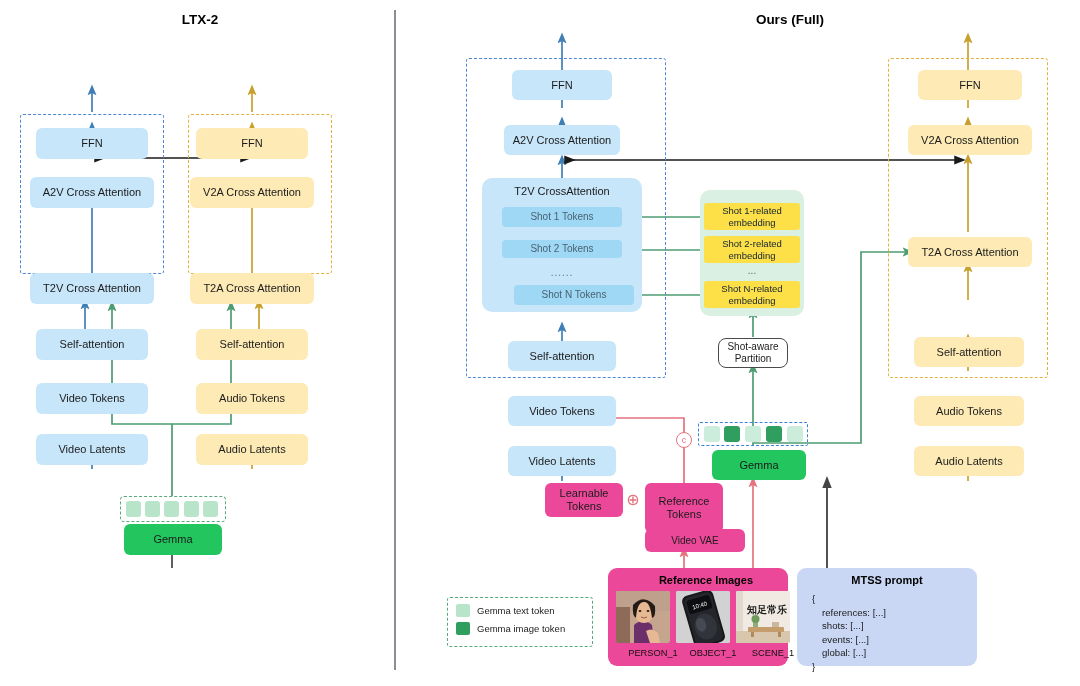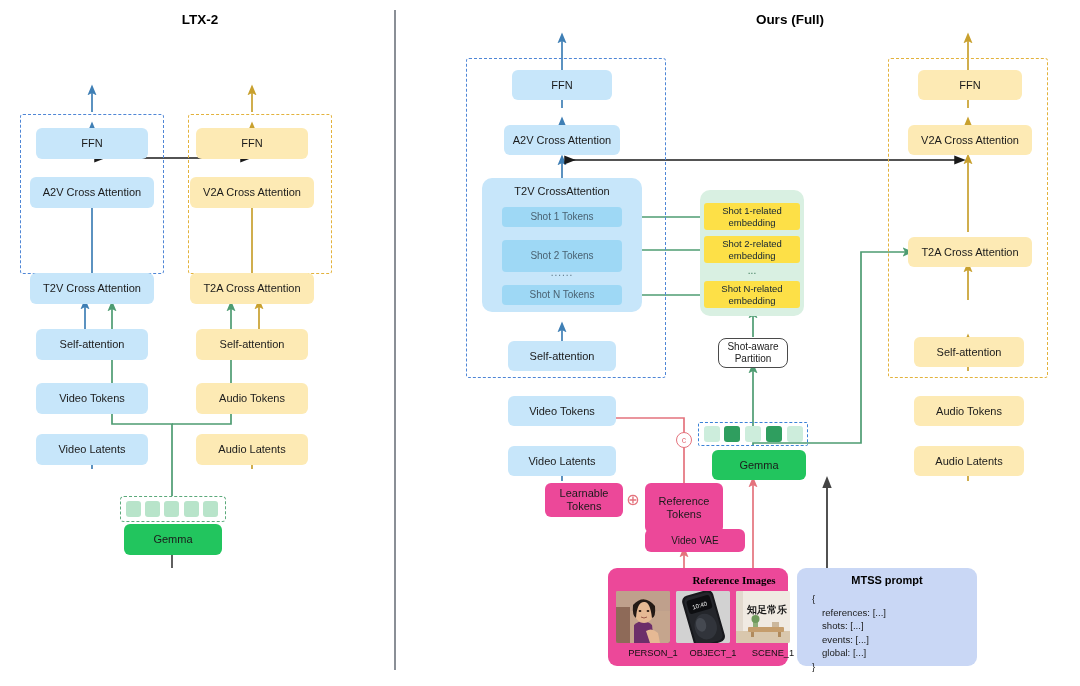--- a/index.html
+++ b/index.html
@@ -172,23 +172,23 @@
   <div class="dashed" style="left:466px;top:58px;width:200px;height:320px;"></div>
   <div class="dashedY" style="left:888px;top:58px;width:160px;height:320px;"></div>
 
   <div class="box blue" style="left:512px;top:70px;width:100px;height:30px;">FFN</div>
   <div class="box blue" style="left:504px;top:125px;width:116px;height:30px;">A2V Cross Attention</div>
 
   <div class="box bluebig" style="left:482px;top:178px;width:160px;height:134px;align-items:flex-start;padding-top:7px;">
     <span style="font-size:11px;">T2V CrossAttention</span>
   </div>
   <div class="box blue2" style="left:502px;top:207px;width:120px;height:20px;border-radius:4px;font-size:10px;">Shot 1 Tokens</div>
-  <div class="box blue2" style="left:502px;top:240px;width:120px;height:32px;border-radius:4px;font-size:10px;">Shot 2 Tokens</div>
+  <div class="box blue2" style="left:502px;top:240px;width:120px;height:18px;border-radius:4px;font-size:10px;">Shot 2 Tokens</div>
   <div class="box" style="left:502px;top:266px;width:120px;height:14px;color:#5a7585;font-size:10px;letter-spacing:1px;">......</div>
-  <div class="box blue2" style="left:502px;top:285px;width:120px;height:20px;border-radius:4px;font-size:10px;">Shot N Tokens</div>
+  <div class="box blue2" style="left:514px;top:285px;width:120px;height:20px;border-radius:4px;font-size:10px;">Shot N Tokens</div>
 
   <div class="box blue" style="left:508px;top:341px;width:108px;height:30px;">Self-attention</div>
   <div class="box blue" style="left:508px;top:396px;width:108px;height:30px;">Video Tokens</div>
   <div class="box blue" style="left:508px;top:446px;width:108px;height:30px;">Video Latents</div>
 
   <div class="box yellow" style="left:918px;top:70px;width:104px;height:30px;">FFN</div>
   <div class="box yellow" style="left:908px;top:125px;width:124px;height:30px;">V2A Cross Attention</div>
   <div class="box yellow" style="left:908px;top:237px;width:124px;height:30px;">T2A Cross Attention</div>
   <div class="box yellow" style="left:914px;top:337px;width:110px;height:30px;">Self-attention</div>
   <div class="box yellow" style="left:914px;top:396px;width:110px;height:30px;">Audio Tokens</div>
@@ -211,21 +211,21 @@
 
   <div class="box green" style="left:712px;top:450px;width:94px;height:30px;">Gemma</div>
 
   <div class="box pink" style="left:545px;top:483px;width:78px;height:34px;">Learnable Tokens</div>
   <div class="circ" style="left:624px;top:491px;width:18px;height:18px;color:#e4737d;font-size:16px;line-height:1;">⊕</div>
   <div class="box pink" style="left:645px;top:483px;width:78px;height:50px;">Reference Tokens</div>
   <div class="box pink" style="left:645px;top:529px;width:100px;height:23px;font-size:10px;">Video VAE</div>
   <div class="circ" style="left:676px;top:432px;width:16px;height:16px;border:1.2px solid #e4737d;background:#fff;color:#e4737d;">c</div>
 
   <div class="box pink" style="left:608px;top:568px;width:180px;height:98px;border-radius:9px;"></div>
-  <div class="hdr" style="left:636px;top:574px;width:196px;font-family:Liberation Serif, serif;">Reference Images</div>
+  <div class="hdr" style="left:608px;top:574px;width:196px;">Reference Images</div>
 
   <div class="thumb" style="left:616px;top:591px;width:54px;height:52px;background:
          linear-gradient(180deg,#b99a86 0%,#a9836d 32%,#6d2f55 33%,#7d3a62 100%);">
     <svg width="54" height="52" viewBox="0 0 54 52">
       <rect width="54" height="52" fill="#c5a58d"></rect>
       <rect y="0" width="54" height="20" fill="#bfa08c"></rect>
       <rect x="0" y="16" width="14" height="36" fill="#8e6a58"></rect>
       <path d="M18 52 L18 34 Q27 26 36 34 L38 52 Z" fill="#6d2f6a"></path>
       <ellipse cx="28" cy="20" rx="10" ry="12" fill="#e6b994"></ellipse>
       <path d="M17 14 Q28 2 39 15 Q40 26 36 27 Q34 10 28 11 Q21 11 20 27 Q16 25 17 14Z" fill="#241a16"></path>
@@ -273,14 +273,24 @@
   <div class="hdr" style="left:797px;top:574px;width:180px;">MTSS prompt</div>
   <div style="position:absolute;left:812px;top:592px;width:160px;font-size:9.6px;line-height:1.42;color:#1b1b1b;">
     <div>{</div>
     <div style="padding-left:10px;">references: [...]</div>
     <div style="padding-left:10px;">shots: [...]</div>
     <div style="padding-left:10px;">events: [...]</div>
     <div style="padding-left:10px;">global: [...]</div>
     <div>}</div>
   </div>
 
+  <div class="legend" style="left:447px;top:597px;width:146px;height:50px;">
+    <div class="legrow">
+      <span class="sw" style="background:#b8e4ca;"></span>
+      <span>Gemma text token</span>
+    </div>
+    <div class="legrow">
+      <span class="sw" style="background:#2f9e5f;"></span>
+      <span>Gemma image token</span>
+    </div>
+  </div>
 
 </div>
 
 </body></html>

